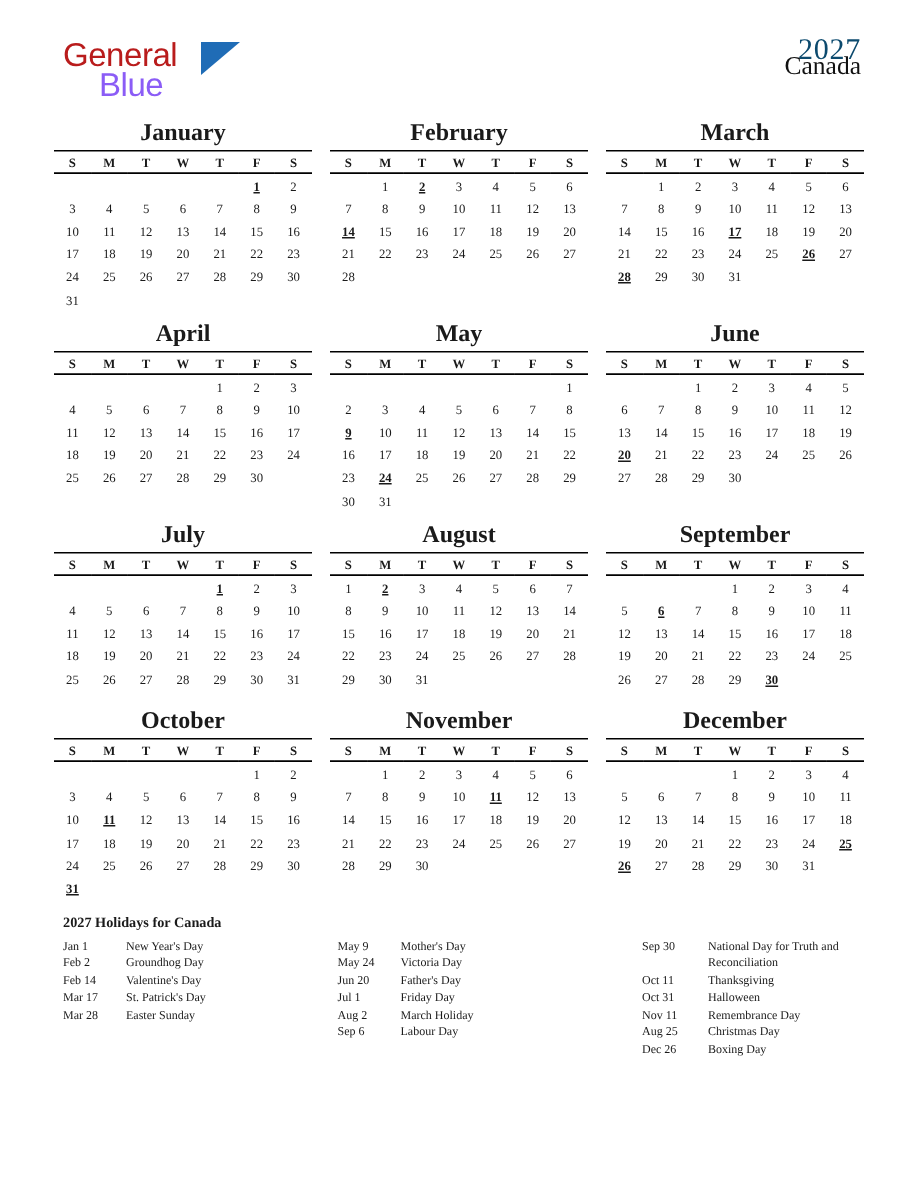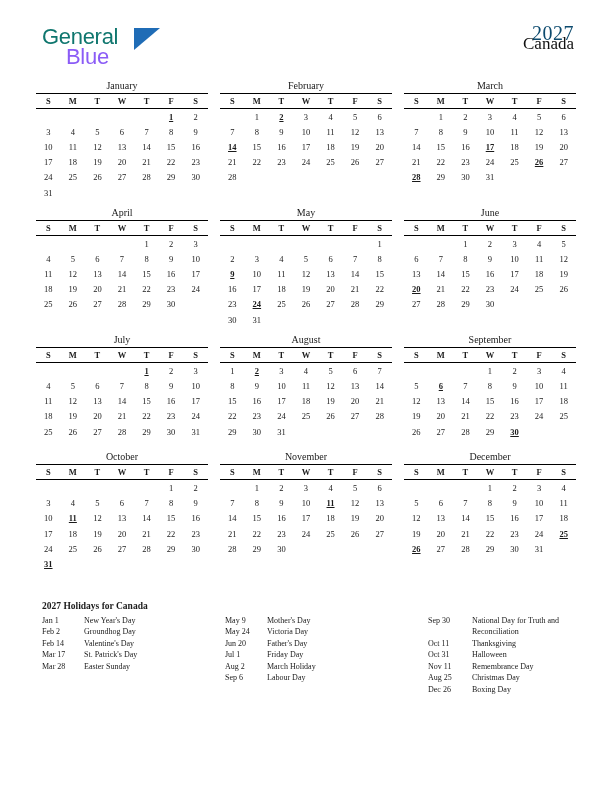--- a/index.html
+++ b/index.html
@@ -25,21 +25,21 @@
   .logo {
     position: absolute;
     left: 0;
     top: 4px;
     width: 160px;
     height: 46px;
   }
   .logo-general {
     font-family: "Liberation Sans", "DejaVu Sans", sans-serif;
     font-size: 22px;
-    color: #0f766e;
+    color: #b91c1c;
     letter-spacing: -0.3px;
     line-height: 22px;
     display: block;
   }
   .logo-blue {
     font-family: "Liberation Sans", "DejaVu Sans", sans-serif;
     font-size: 22px;
     color: #8b5cf6;
     letter-spacing: -0.3px;
     line-height: 21px;
@@ -82,22 +82,22 @@
     column-gap: 12px;
     row-gap: 0;
   }
   .month {
     width: 172px;
     margin: 0 auto;
     padding-bottom: 7px;
   }
   .month-name {
     text-align: center;
-    font-size: 10px;
-    font-weight: normal;
+    font-size: 16px;
+    font-weight: bold;
     color: #1a1a1a;
     padding-bottom: 2px;
     border-bottom: 1px solid #000;
   }
   table.month-table {
     width: 100%;
     border-collapse: collapse;
     table-layout: fixed;
   }
   table.month-table th {
@@ -119,21 +119,21 @@
     font-family: "Liberation Serif", serif;
   }
   td.holiday {
     color: #e8000d;
     font-weight: bold;
     text-decoration: underline;
   }
 
   
   .holidays-section {
-    margin: 22px 36px 0 42px;
+    margin: 4px 36px 0 42px;
   }
   .holidays-title {
     font-size: 9.5px;
     font-weight: bold;
     color: #1a1a1a;
     margin-bottom: 4px;
   }
   .holidays-columns {
     display: grid;
     grid-template-columns: 170px 190px 1fr;

